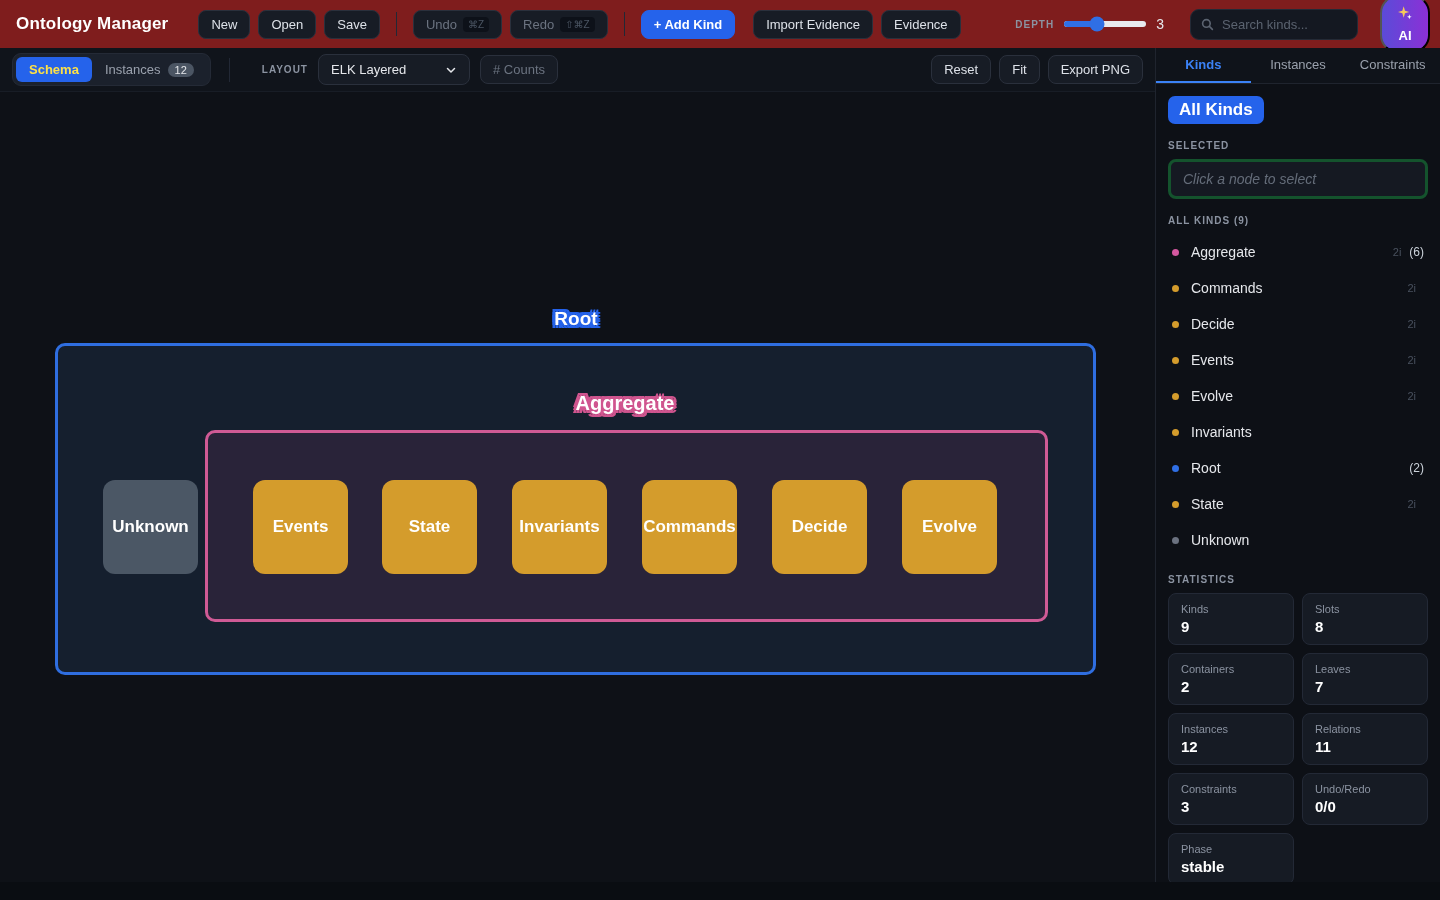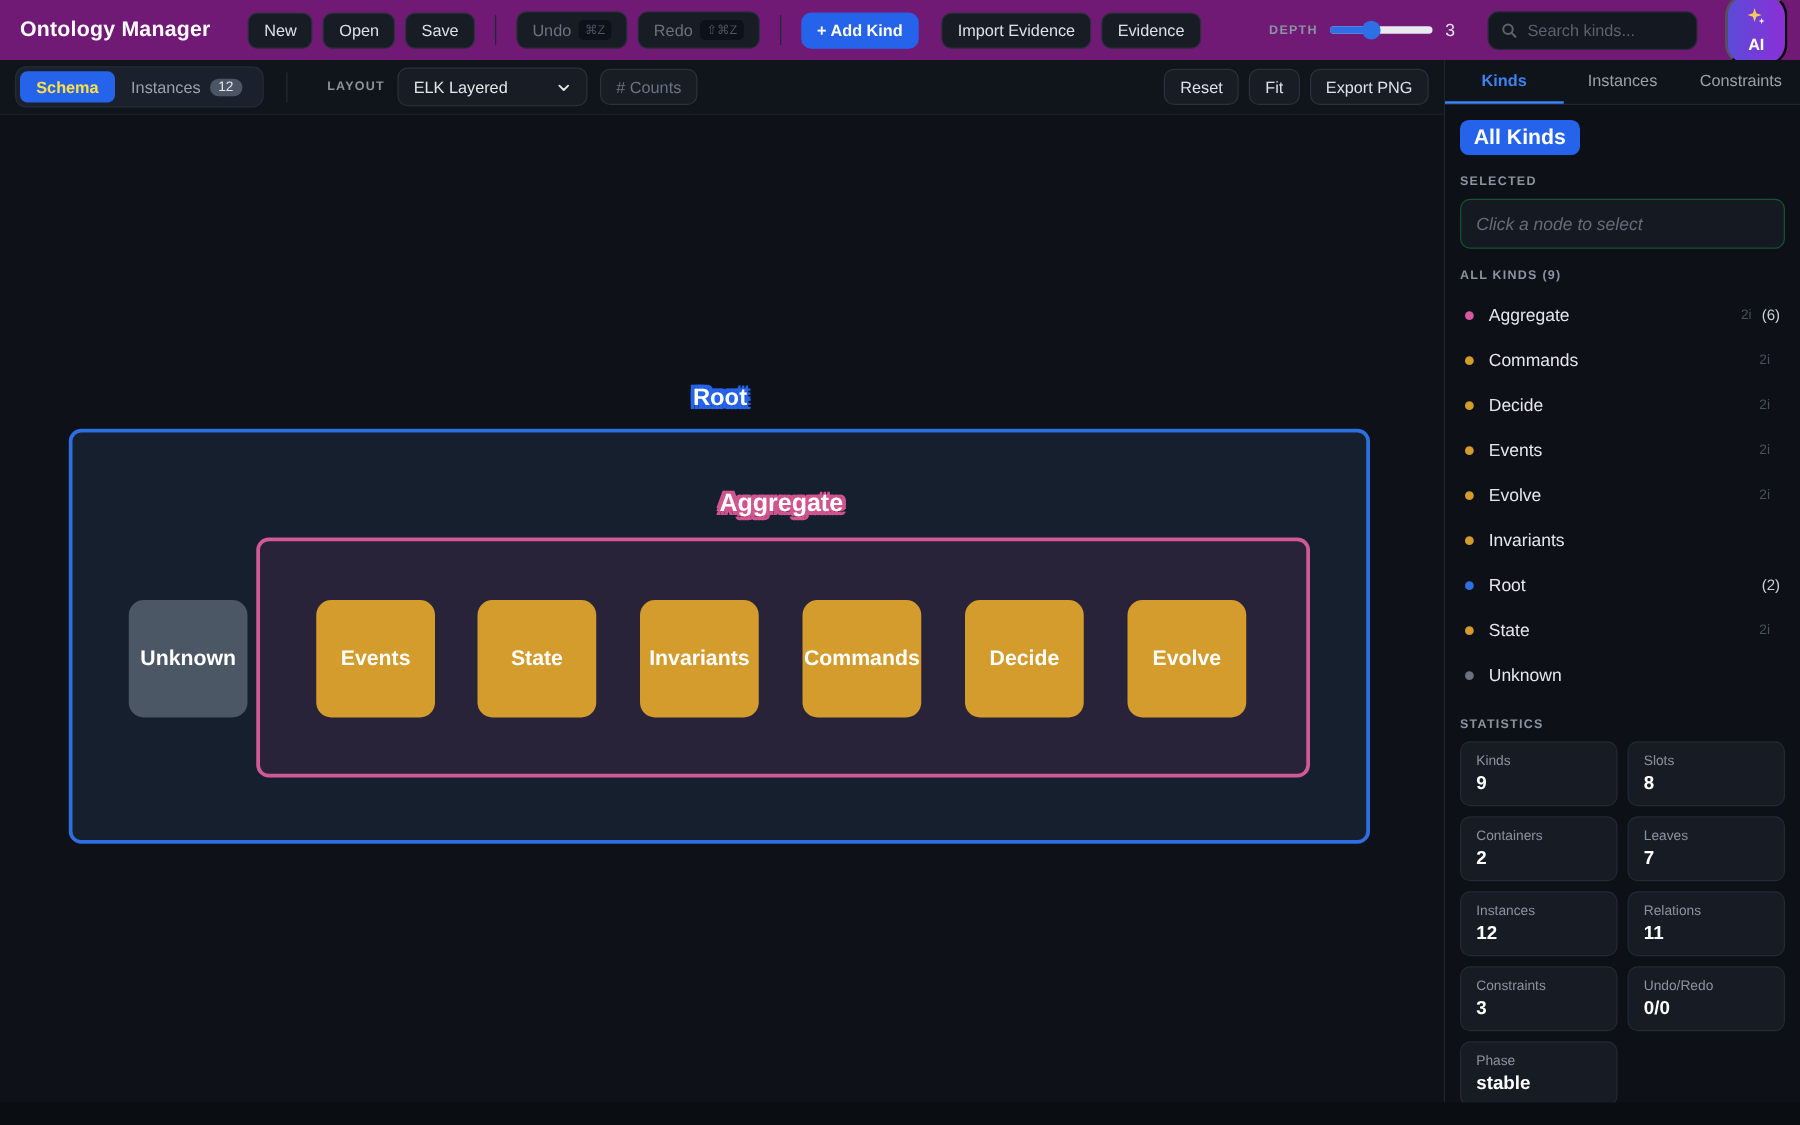--- a/index.html
+++ b/index.html
@@ -2,21 +2,21 @@
 <html><head>
 <meta charset="utf-8">
 <style>
   * { margin:0; padding:0; box-sizing:border-box; }
   html,body { width:1440px; height:900px; background:#0e1117; overflow:hidden;
     font-family:"Liberation Sans", sans-serif; -webkit-font-smoothing:antialiased; }
   .app { position:relative; width:1440px; height:900px; background:#0e1117; }
 
   
   .topbar { position:absolute; left:0; top:0; width:1440px; height:48px;
-    background:#701a75; display:flex; align-items:center; padding:0 10px 0 16px; gap:8px; }
+    background:#7f1d1d; display:flex; align-items:center; padding:0 10px 0 16px; gap:8px; }
   .brand { font-size:17px; font-weight:700; color:#ffffff; margin-right:22px; letter-spacing:.2px; }
   .btn { background:#171c25; border:1px solid #2a303c; color:#dde1e8; font-size:13px;
     padding:6px 12px; border-radius:8px; cursor:pointer; display:flex; align-items:center; gap:6px;
     font-family:"Liberation Sans", sans-serif; white-space:nowrap; }
   .btn.muted { color:#6b7380; }
   .btn.primary { background:#2563eb; border-color:#2563eb; color:#ffffff; font-weight:600; }
   kbd.kcap { background:#0d1119; border-radius:4px; padding:2px 5px; font-size:10px; color:#4b5563;
     font-family:"Liberation Sans", sans-serif; }
   .vdiv { width:1px; height:24px; background:#222835; margin:0 8px; }
   .spacer { flex:1; }
@@ -75,21 +75,21 @@
   .sidebar { position:absolute; left:1155px; top:48px; width:285px; height:834px;
     background:#0d1016; border-left:1px solid #1f242e; }
   .tabbar { display:flex; height:36px; border-bottom:1px solid #1f242e; background:#0f131a; }
   .tab { flex:1; display:flex; align-items:center; justify-content:center; font-size:13px;
     color:#9aa1ad; cursor:pointer; border-bottom:2px solid transparent; }
   .tab.active { color:#3b82f6; border-bottom-color:#3b82f6; font-weight:600; }
   .side-pad { padding:12px; }
   .pill { display:inline-block; background:#2563eb; color:#fff; font-size:17px; font-weight:700;
     padding:4px 11px; border-radius:7px; cursor:pointer; }
   .side-h { font-size:10px; font-weight:700; letter-spacing:1px; color:#8b93a1; margin:16px 0 8px; }
-  .sel-box { background:#151922; border:1px solid #14532d; border-radius:8px; height:40px;
+  .sel-box { background:#151922; border:3px solid #14532d; border-radius:8px; height:40px;
     display:flex; align-items:center; padding:0 12px; }
   .sel-box .ph { color:#646c79; font-size:14px; font-style:italic; }
   .krow { display:flex; align-items:center; height:36px; padding:0 4px; border-radius:6px; cursor:pointer; }
   .dot { width:7px; height:7px; border-radius:50%; margin-right:12px; flex:none; }
   .dot-pink { background:#d558a0; } .dot-orange { background:#d49c2c; }
   .dot-blue { background:#2f6fe5; } .dot-gray { background:#6b7280; }
   .kname { font-size:14px; color:#e5e7eb; }
   .kb1 { margin-left:auto; font-size:11px; color:#49515e; }
   .kb2 { font-size:12px; color:#cbd2da; margin-left:8px; }
   .stats-grid { display:grid; grid-template-columns:1fr 1fr; gap:8px; }

